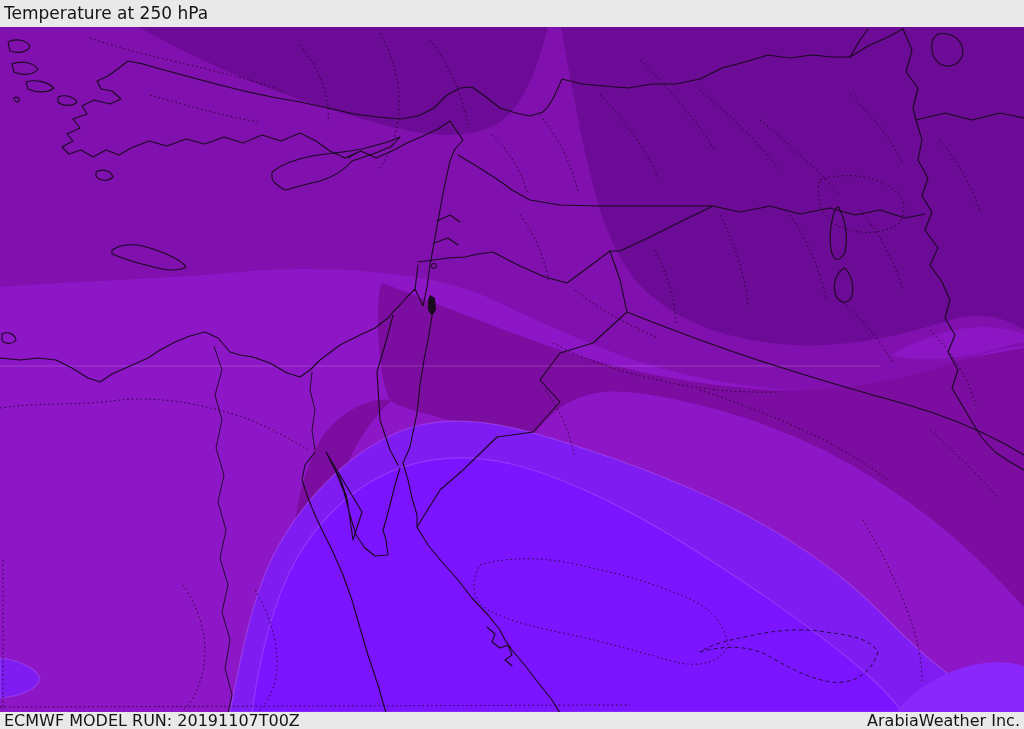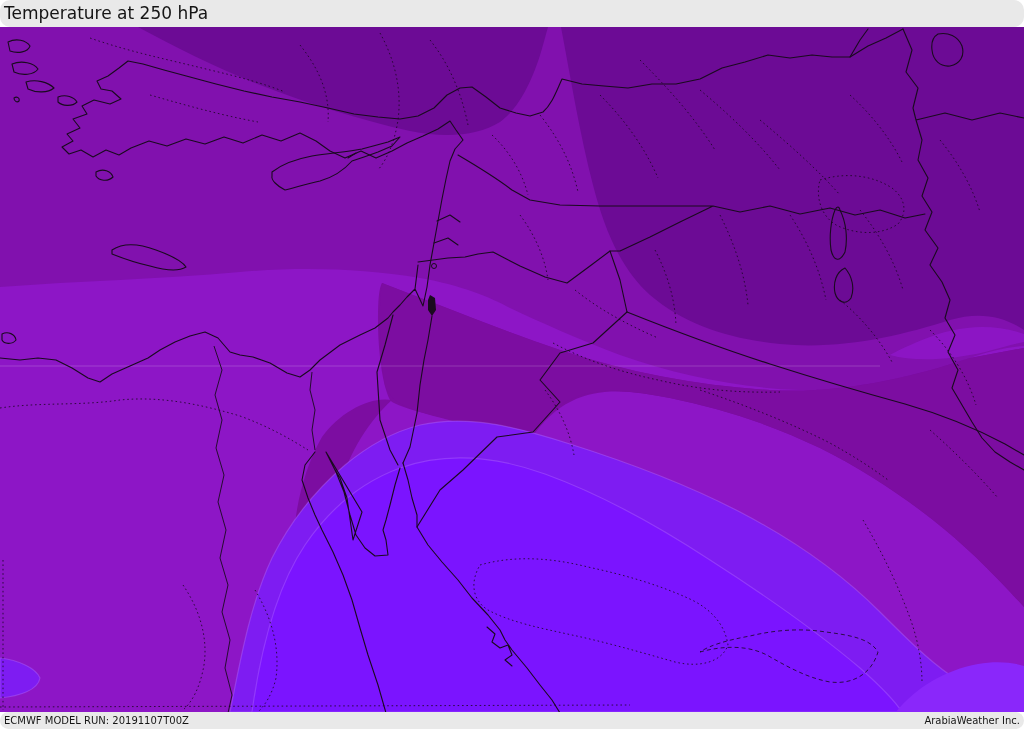--- a/index.html
+++ b/index.html
@@ -1,23 +1,23 @@
 <!DOCTYPE html>
 <html><head>
 <meta charset="utf-8">
 <style>
   html,body{margin:0;padding:0;background:#fff;}
   #stage{position:relative;width:1024px;height:729px;overflow:hidden;
          font-family:"DejaVu Sans","Liberation Sans",sans-serif;}
   #map-svg{position:absolute;left:0;top:0;width:1024px;height:729px;display:block;}
   .bar{position:absolute;left:0;width:1024px;background:#e9e9e9;
        display:flex;justify-content:space-between;align-items:center;
-       box-sizing:border-box;padding:0 4px;color:#151515;border-radius:10px;}
+       box-sizing:border-box;padding:0 4px;color:#151515;}
   #top-bar{top:0;height:27px;font-size:17px;}
-  #bottom-bar{bottom:0;height:17px;font-size:10px;}
+  #bottom-bar{bottom:0;height:17px;font-size:16px;}
   #top-bar span,#bottom-bar span{white-space:nowrap;line-height:1;}
   .solidline{fill:none;stroke:#1a0a1f;stroke-width:1.1;stroke-linejoin:round;stroke-linecap:round;}
   .thinline{fill:none;stroke:#1a0a1f;stroke-width:0.9;}
   .dotline{fill:none;stroke:rgba(24,6,30,0.8);stroke-width:1;stroke-dasharray:1.6 2.8;}
   .dashline{fill:none;stroke:rgba(24,6,30,0.8);stroke-width:1;stroke-dasharray:4 3;}
   .latline{fill:none;stroke:rgba(255,255,255,0.18);stroke-width:1;}
   .softedge{stroke:rgba(190,120,255,0.35);stroke-width:1.2;}
 </style>
 </head>
 <body>

